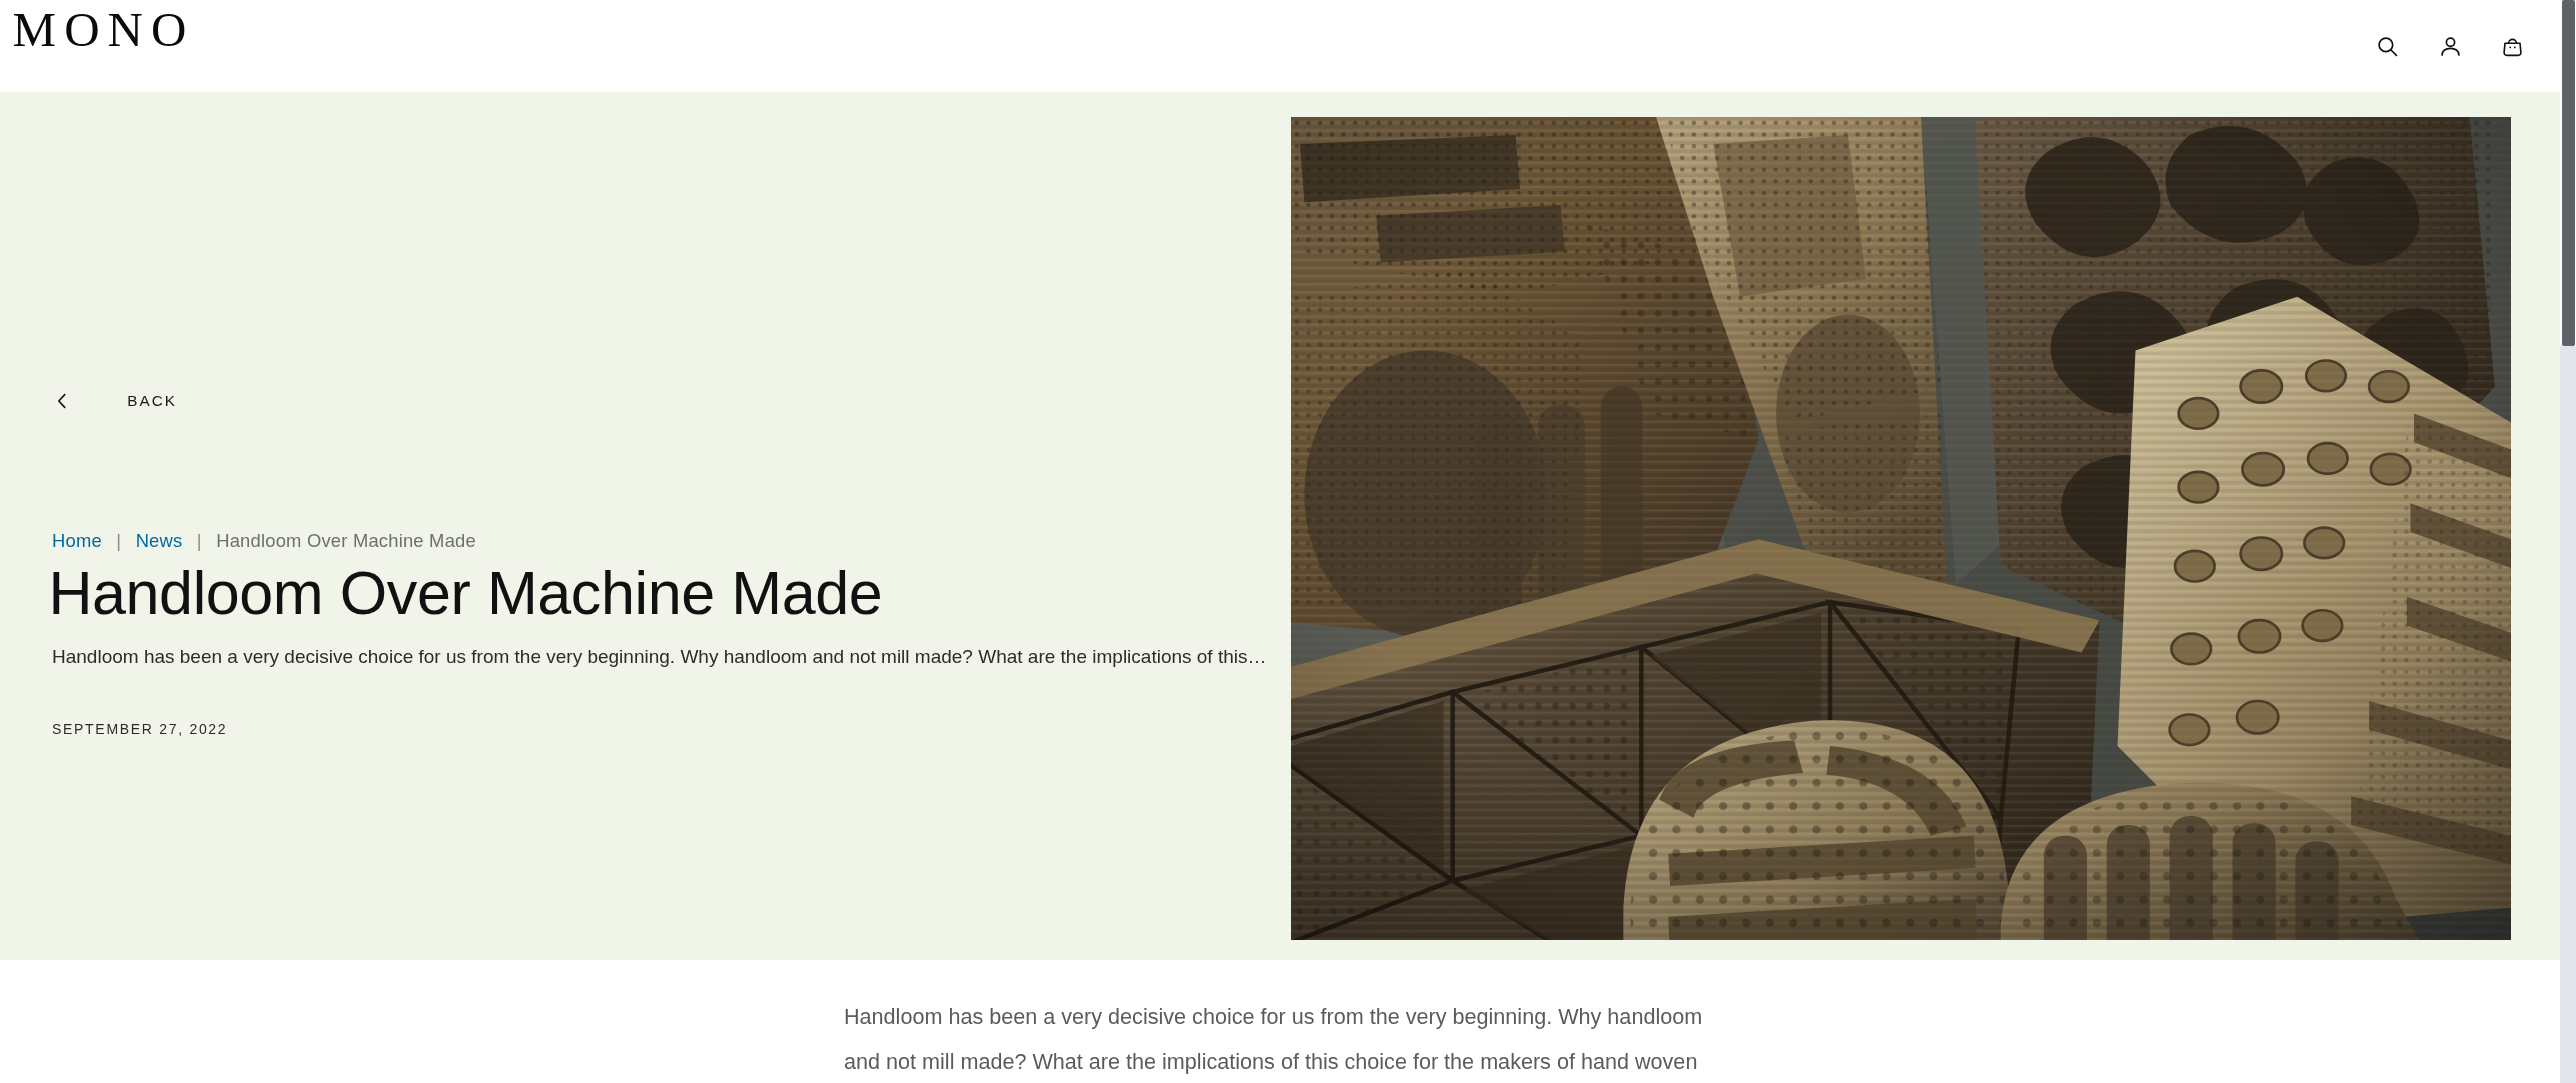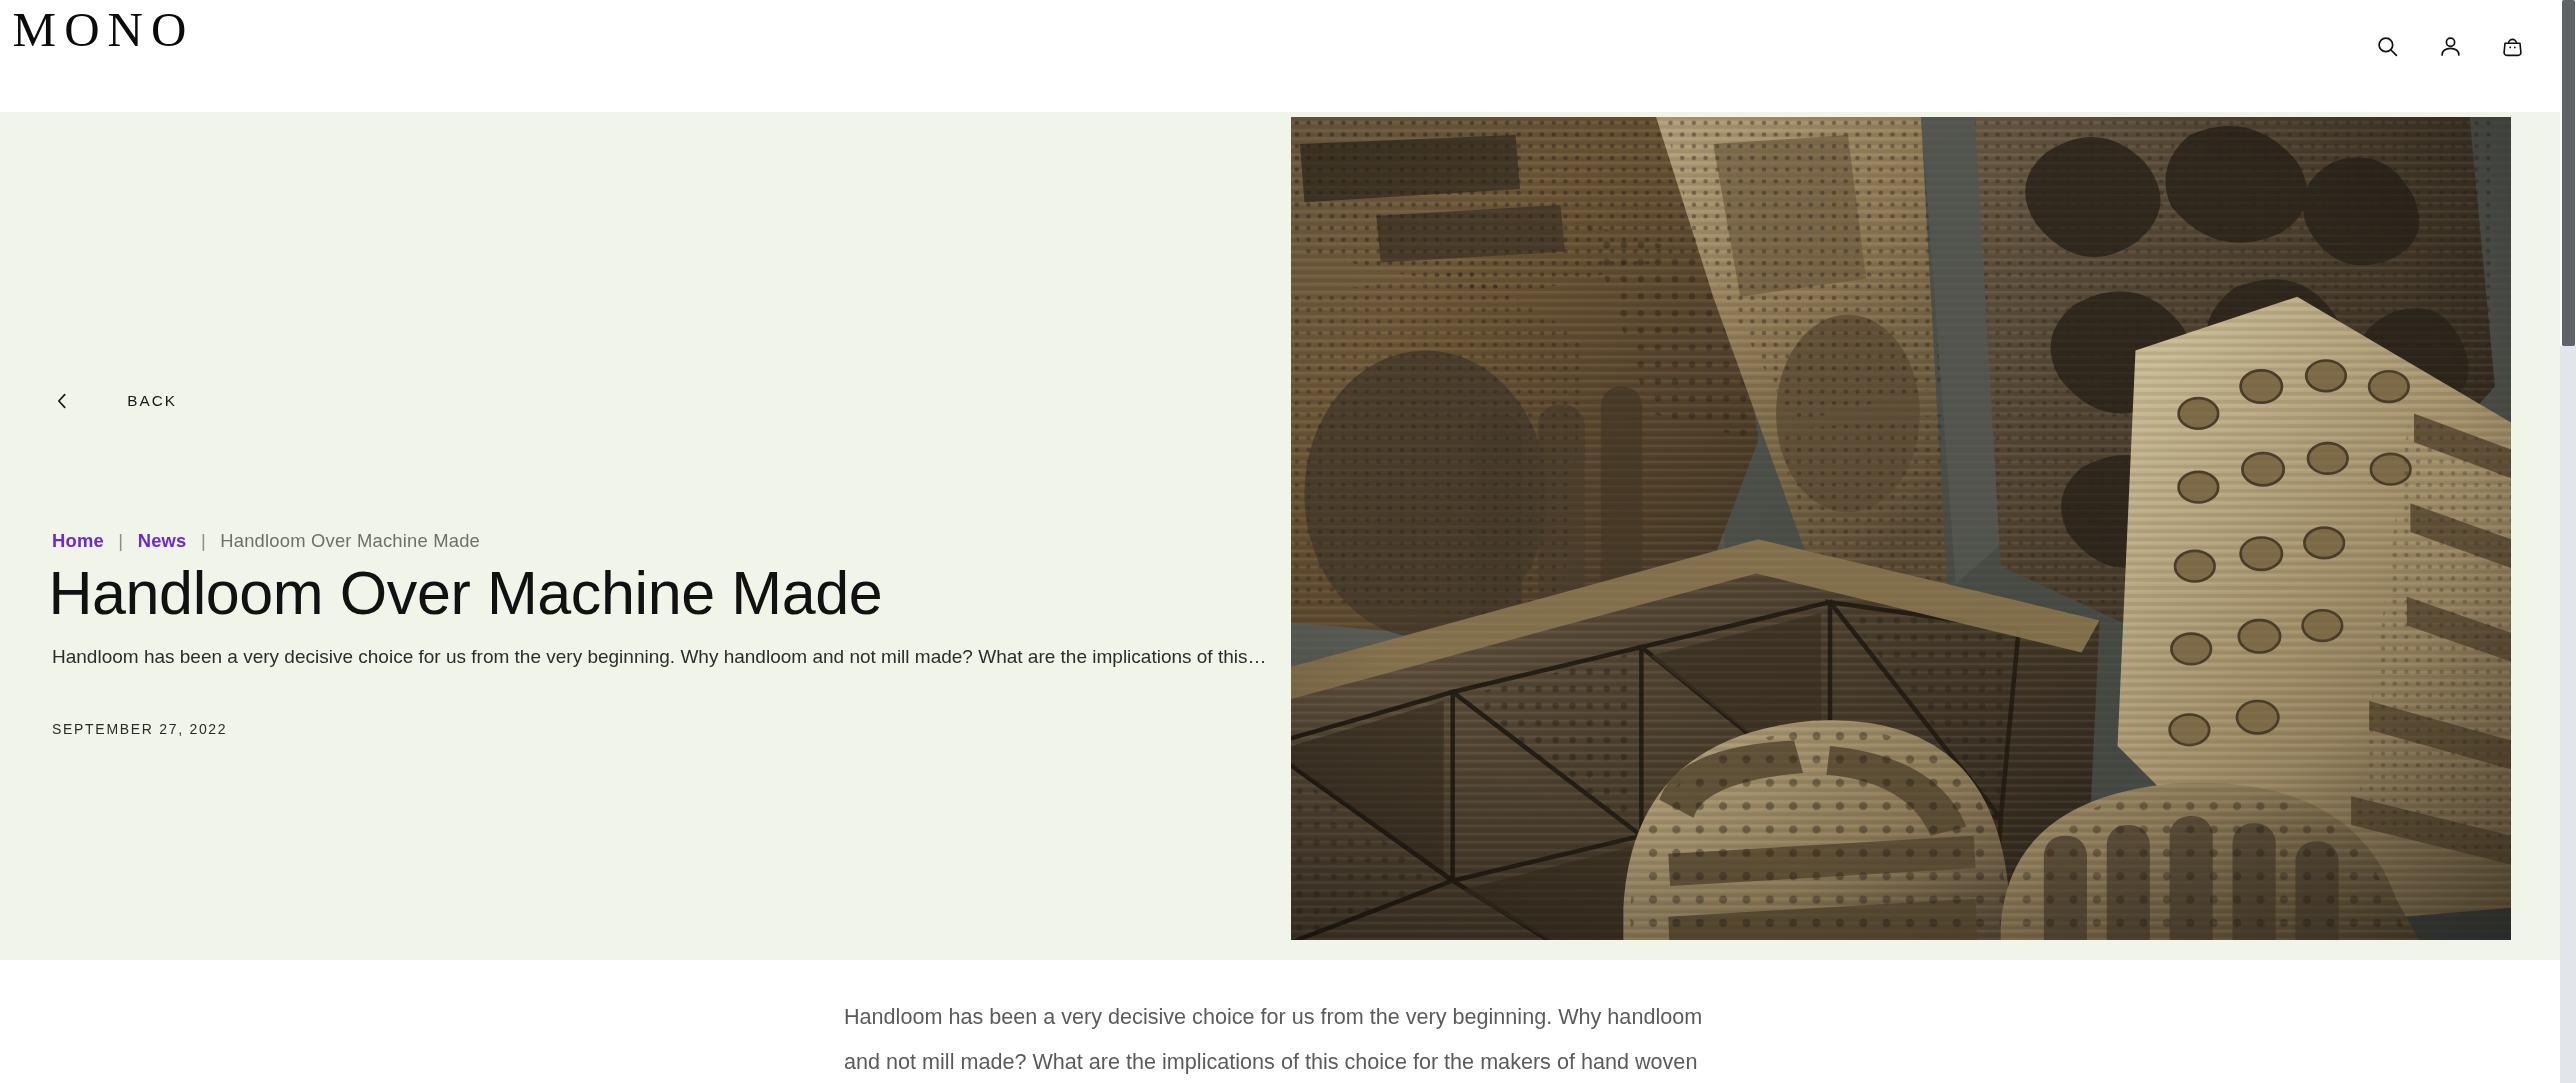--- a/index.html
+++ b/index.html
@@ -19,21 +19,21 @@
     height: 1083px;
     overflow: hidden;
     background: #ffffff;
   }
 
   
   .site-header {
     position: absolute;
     top: 0; left: 0;
     width: 2560px;
-    height: 112px;
+    height: 92px;
     background: #ffffff;
     display: flex;
     align-items: center;
     z-index: 20;
   }
 
   .logo {
     position: absolute;
     left: 12.6px;
     top: 5.4px;
@@ -140,22 +140,22 @@
     position: absolute;
     left: 0;
     top: 438px;
     display: flex;
     align-items: center;
     font-size: 18.4px;
     color: #1a1a1a;
     letter-spacing: 0.2px;
   }
   .breadcrumb .crumb-link {
-    font-weight: 700;
-    color: #6d28d9;
+    font-weight: 400;
+    color: #0369a1;
     cursor: pointer;
   }
   .breadcrumb .crumb-sep {
     color: #8d8f86;
     margin: 0 14.4px;
     font-weight: 400;
   }
   .breadcrumb .crumb-current {
     font-weight: 400;
     color: #6e7168;

